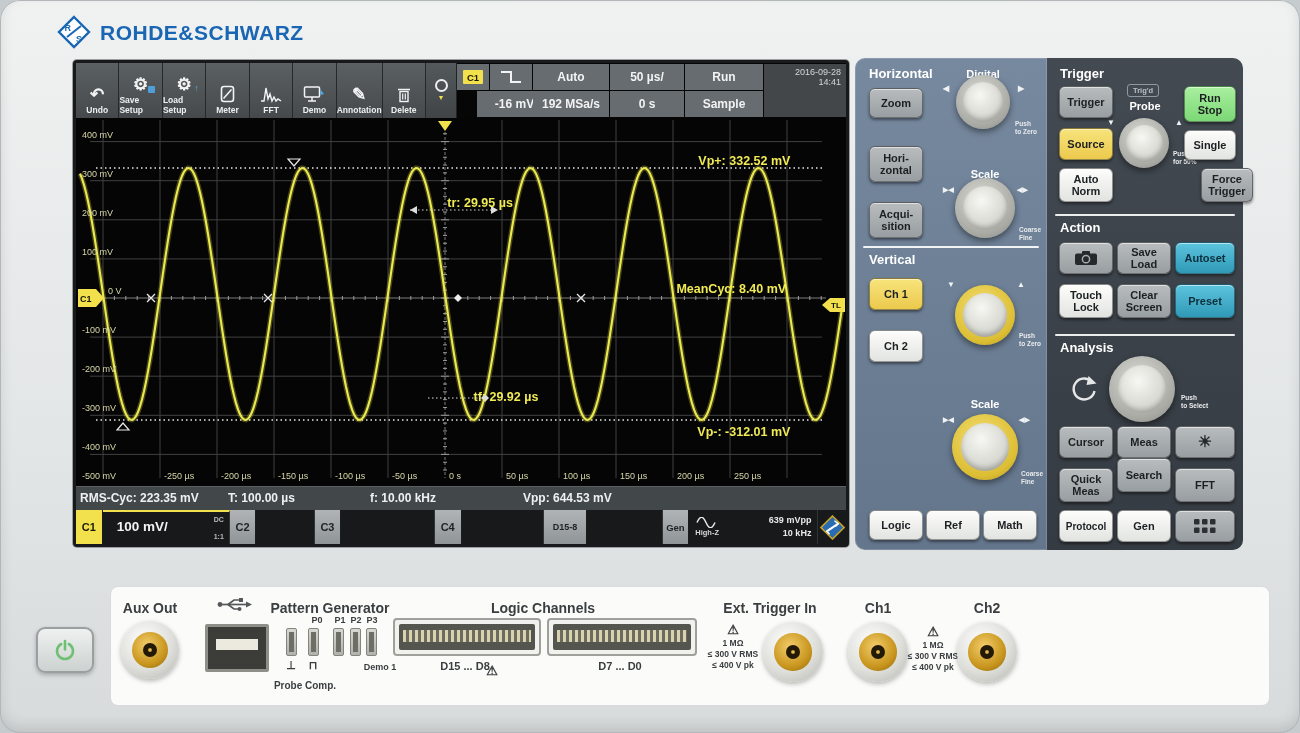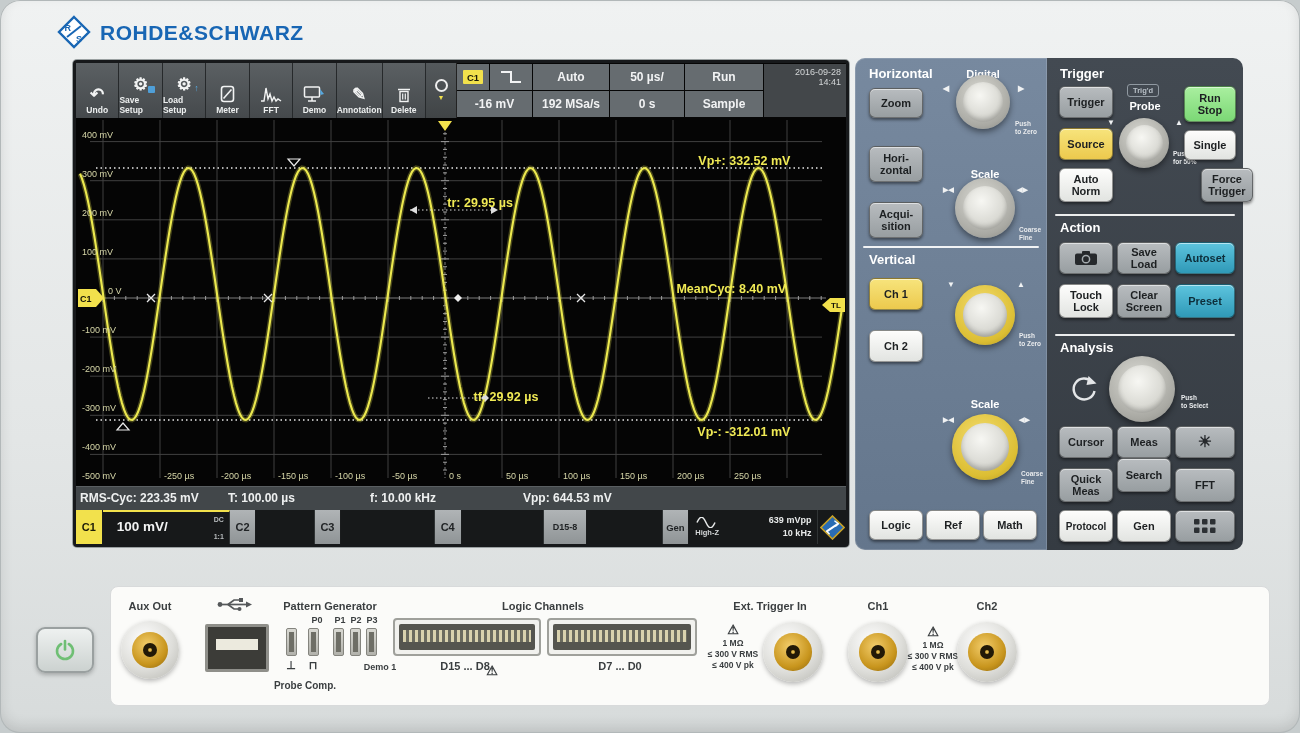--- a/index.html
+++ b/index.html
@@ -40,21 +40,21 @@
   .b-yellow{background:linear-gradient(#f7e47c,#ecc94d);}
   .b-green{background:linear-gradient(#a9ef9f,#7cd876);}
   .b-teal{background:linear-gradient(#5dc4de,#2f99b7);color:#0d2e3a;}
   .knob{position:absolute;border-radius:50%;box-shadow:0 3px 6px rgba(0,0,0,.45);cursor:pointer;}
   .ring-gray{background:radial-gradient(circle at 44% 36%,#dcdcd6,#a9a9a3 68%,#84847e);}
   .ring-yellow{background:radial-gradient(circle at 44% 36%,#f3dd70,#dcbe33 68%,#ad8f1c);}
   .kcap{position:absolute;inset:13%;border-radius:50%;background:radial-gradient(circle at 42% 34%,#f7f7f3,#dadad4 58%,#b6b6af);box-shadow:inset 0 -3px 5px rgba(0,0,0,.2);}
   .badge-trigd{position:absolute;border:1px solid #9099a1;border-radius:3px;color:#b9c1c8;font-size:7.5px;font-weight:bold;padding:1px 5px;}
   
   #frontpanel{position:absolute;left:110px;top:586px;width:1158px;height:118px;background:#fbfbf9;border:1px solid #d8dadb;border-radius:8px;}
-  .flabel{position:absolute;font-weight:bold;font-size:11px;color:#3a3e40;transform:translateX(-50%);white-space:nowrap;}
+  .flabel{position:absolute;font-weight:bold;font-size:14px;color:#3a3e40;transform:translateX(-50%);white-space:nowrap;}
   .fsmall{position:absolute;font-weight:bold;font-size:9px;color:#3a3e40;transform:translateX(-50%);white-space:nowrap;}
   .warn{position:absolute;text-align:center;transform:translateX(-50%);color:#3a3e40;font-size:8.5px;font-weight:bold;line-height:1.25;}
   .warn .wi{font-size:13px;}
   .bnc{position:absolute;border-radius:50%;background:radial-gradient(circle at 40% 34%,#ffffff,#dededa 55%,#b4b4ae);box-shadow:0 2px 5px rgba(0,0,0,.28);}
   .bnc .gold{position:absolute;inset:19%;border-radius:50%;background:radial-gradient(circle at 42% 36%,#f3cd6b,#c8951d 62%,#8a6410);}
   .bnc .hole{position:absolute;inset:38%;border-radius:50%;background:#221907;}
   .bnc .pin{position:absolute;inset:46%;border-radius:50%;background:radial-gradient(#f4d169,#a87c14);}
   .lconn{position:absolute;height:34px;background:#f1f1ee;border:2px solid #9fa09b;border-radius:4px;}
   .lconn .inner{position:absolute;inset:4px;background:#55554f;border-radius:2px;}
   .lconn .pins{position:absolute;left:8px;right:8px;top:10px;height:12px;background:repeating-linear-gradient(90deg,#d9d2ae 0 3px,#6b6b5f 3px 6px);}
@@ -151,21 +151,21 @@
     </div>
 
     <div class="scell" style="left:381px;top:1px;width:32px;height:26px;">
       <span class="badge-c1">C1</span>
     </div>
     <div class="scell" style="left:414px;top:1px;width:42px;height:26px;">
       <svg width="26" height="16" viewBox="0 0 26 16">
             <path d="M3,3 H13 V13 H23" fill="none" stroke="#f2f3f4" stroke-width="2"></path>
           </svg>
     </div>
-    <div class="scell" style="left:381px;top:28px;width:75px;height:26px;">-16 mV</div>
+    <div class="scell" style="left:401px;top:28px;width:75px;height:26px;">-16 mV</div>
     <div class="scell" style="left:457px;top:1px;width:76px;height:26px;">Auto</div>
     <div class="scell" style="left:457px;top:28px;width:76px;height:26px;">192 MSa/s</div>
     <div class="scell" style="left:534px;top:1px;width:74px;height:26px;">50 µs/</div>
     <div class="scell" style="left:534px;top:28px;width:74px;height:26px;">0 s</div>
     <div class="scell" style="left:609px;top:1px;width:78px;height:26px;">Run</div>
     <div class="scell" style="left:609px;top:28px;width:78px;height:26px;">Sample</div>
     <div class="scell" style="left:688px;top:1px;width:82px;height:53px;background:#43474a;flex-direction:column;align-items:flex-end;justify-content:flex-start;padding:3px 5px 0 0;box-sizing:border-box;font-size:9px;font-weight:normal;color:#d4d7d8;">
       <span>2016-09-28</span>
       <span>14:41</span>
     </div>

